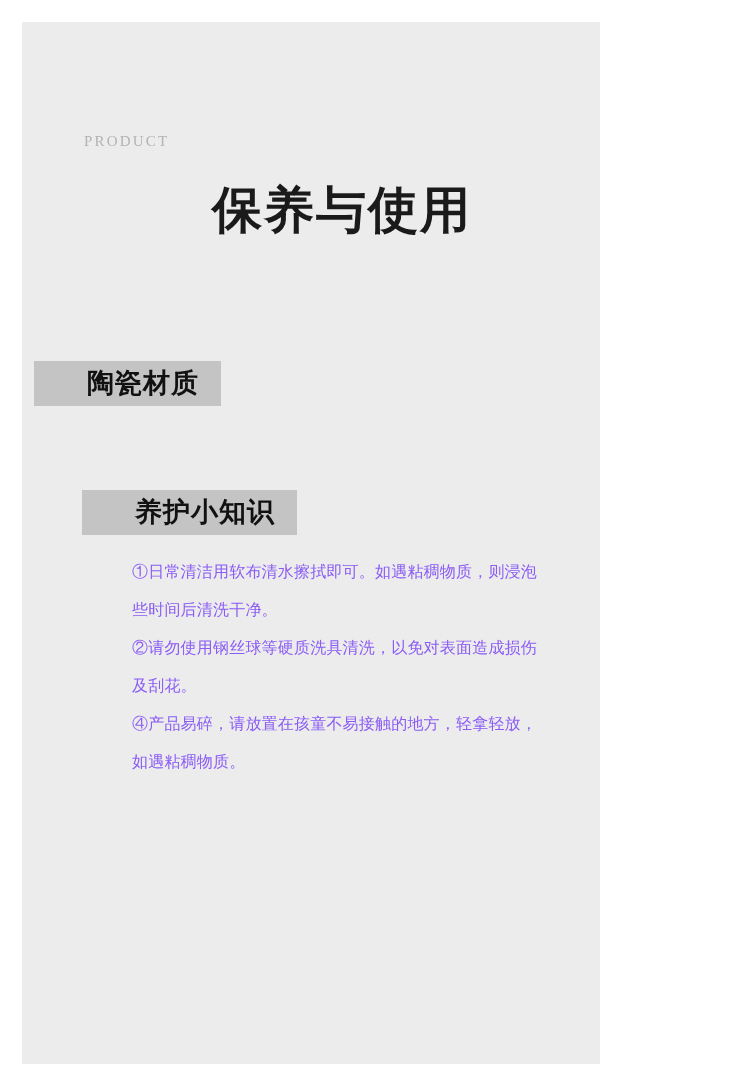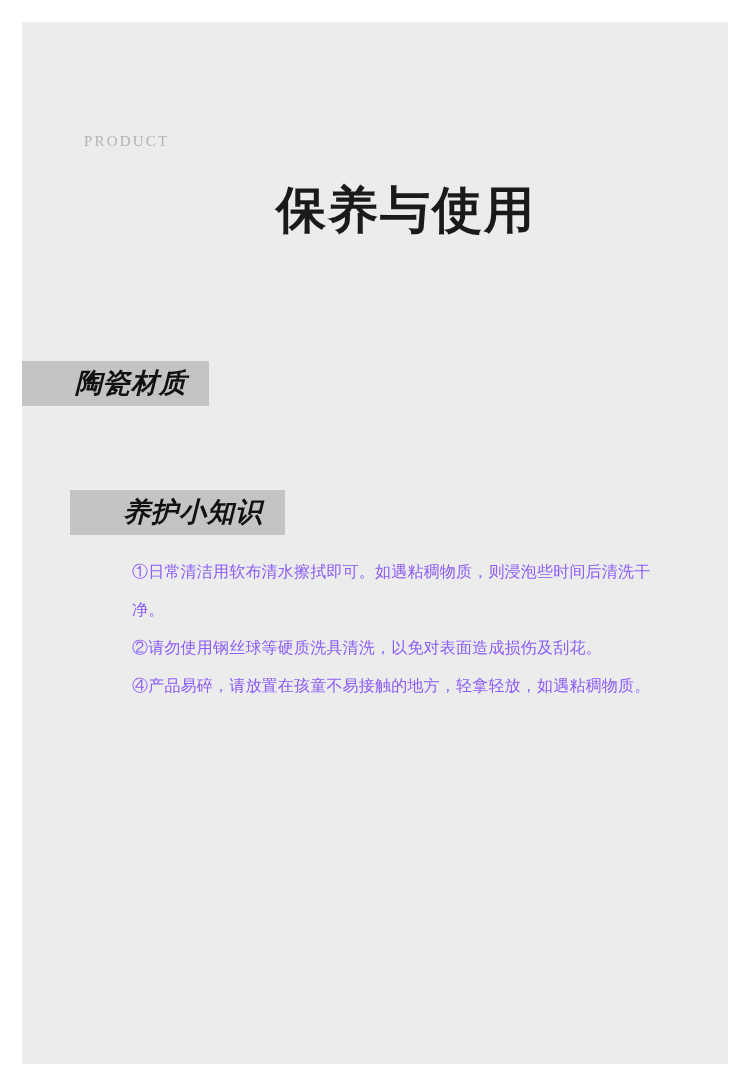--- a/index.html
+++ b/index.html
@@ -18,21 +18,21 @@
     position: relative;
     width: 750px;
     height: 1086px;
     background: #ffffff;
     box-sizing: border-box;
     padding: 22px 22px 22px 22px;
   }
 
   .panel {
     position: relative;
-    width: 706px;
+    width: 578px;
     height: 1042px;
     background: #ececec;
     box-sizing: border-box;
     padding: 108px 0 0 0;
   }
 
   .eyebrow {
     margin-left: 62px;
     color: #b3b3b3;
     font-family: "Liberation Serif", serif;
@@ -53,22 +53,21 @@
     line-height: 58px;
     text-align: center;
   }
 
   .section {
     margin-top: 0;
   }
 
   .sec-title-wrap {
     margin-left: 0;
-    padding-left: 0;
-    font-style: italic;
+    padding-left: 12px;
   }
 
   .sec-title {
     display: inline-block;
     background: #c4c4c4;
     color: #111111;
     font-size: 27px;
     font-weight: bold;
     letter-spacing: 1px;
     line-height: 45px;

